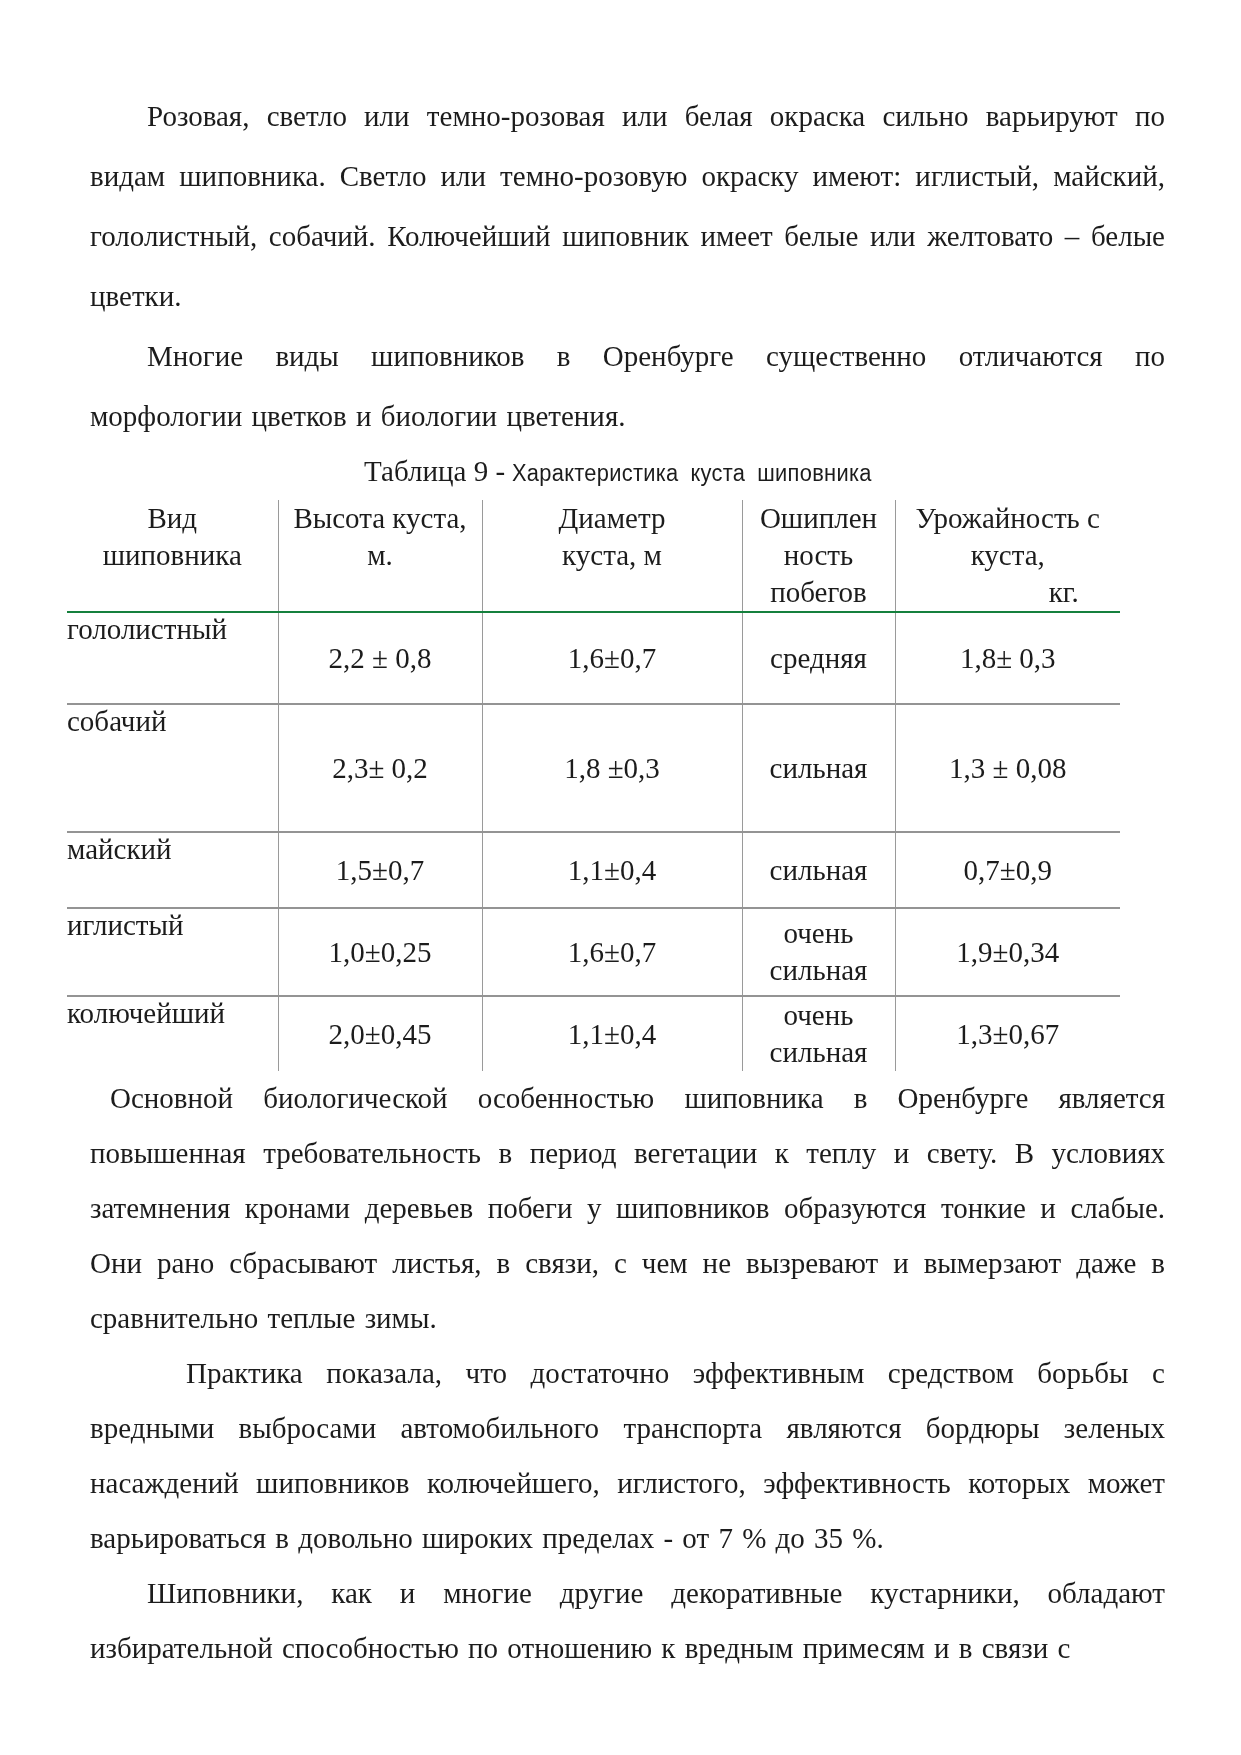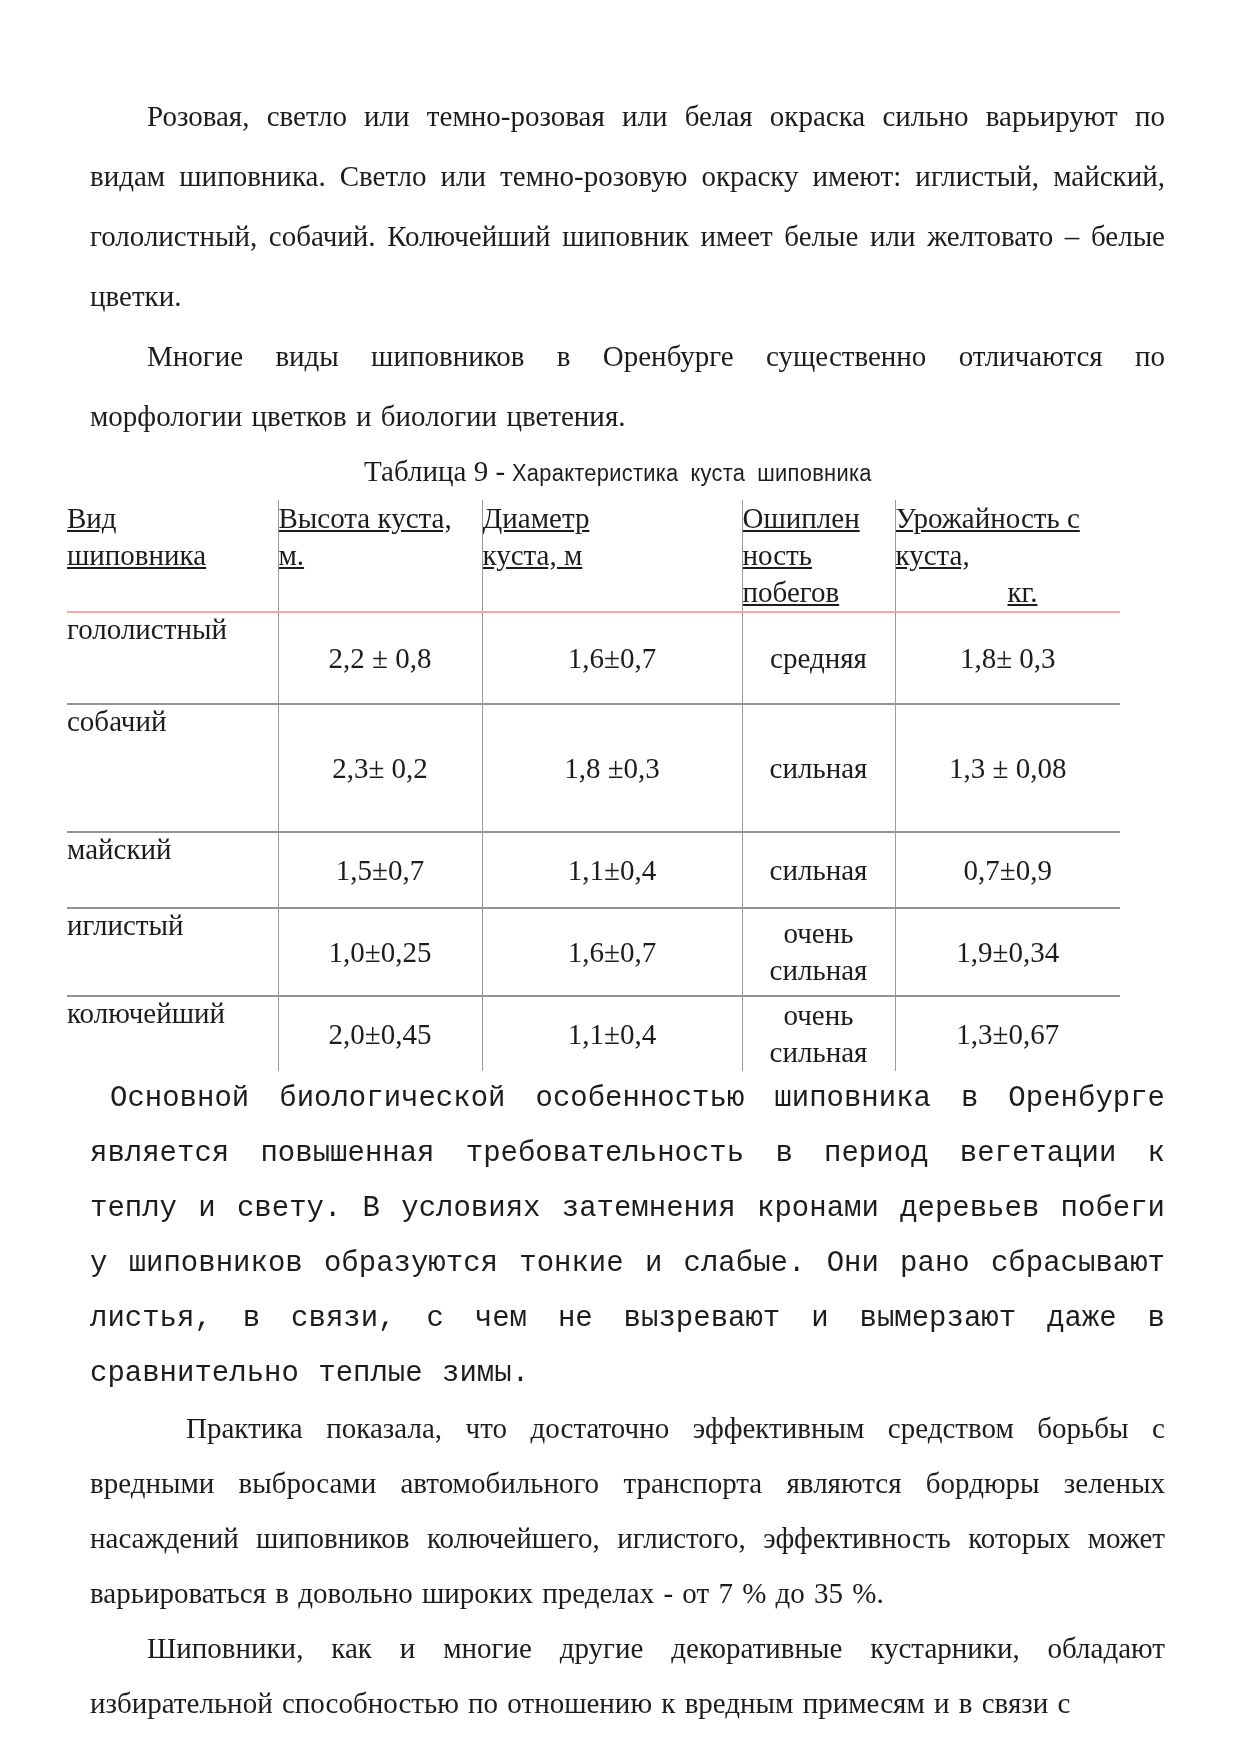--- a/index.html
+++ b/index.html
@@ -7,21 +7,21 @@
     width:1241px;height:1755px;background:#ffffff;color:#1c1c1c;
     font-family:"Liberation Serif","DejaVu Serif",serif;
     box-sizing:border-box;padding:86px 76px 0 90px;overflow:hidden;position:relative;border-radius:23px;
   }
   p.body{
     margin:0;font-size:29px;line-height:60px;text-align:justify;
     word-spacing:2px;
   }
   p.body.lower{line-height:55px;}
   .indent-std{text-indent:57px;}
-  .indent-small{text-indent:20px;font-family:Liberation Mono, monospace;}
+  .indent-small{text-indent:20px;}
   .indent-big{text-indent:96px;}
   .caption{
     text-align:center;font-size:29px;line-height:42px;margin:4px 0 6px 0;white-space:nowrap;
   }
   .caption .cap-prefix{font-family:"Liberation Serif","DejaVu Serif",serif;}
   .caption .cap-title{
     font-family:"Liberation Sans","DejaVu Sans",sans-serif;
     font-size:23px;word-spacing:6px;letter-spacing:0.3px;
     display:inline-block;transform:scaleX(0.95);transform-origin:left center;
   }
@@ -29,21 +29,21 @@
     border-collapse:collapse;table-layout:fixed;width:1053px;
     margin-left:-23px;margin-top:2px;
   }
   table.rose th,table.rose td{
     font-weight:normal;font-size:29px;box-sizing:border-box;
     padding:0;overflow:hidden;
   }
   
   table.rose th:not(:last-child),table.rose td:not(:last-child){border-right:1px solid #9a9a9a;}
   
-  table.rose thead th{border-bottom:2px solid #fca5a5;vertical-align:top;line-height:37px;text-align:left;text-decoration:underline;}
+  table.rose thead th{border-bottom:2px solid #15803d;vertical-align:top;line-height:37px;text-align:center;}
   table.rose tbody tr:not(:last-child) td{border-bottom:2px solid #949494;}
   th.hc1{padding-top:10px;padding-left:8px;}
   th.hc2{padding-top:26px;padding-left:12px;}
   th.hc3{padding-top:26px;text-align:center;}
   th.hc4{padding-top:3px;padding-left:12px;}
   th.hc5{padding-top:8px;padding-left:14px;}
   th.hc5 .kg{text-indent:112px;}
   td.c1{vertical-align:top;padding-top:9px;padding-left:8px;text-align:left;}
   td.c2{vertical-align:middle;text-align:center;padding-left:34px;}
   td.c3{vertical-align:middle;text-align:center;}

